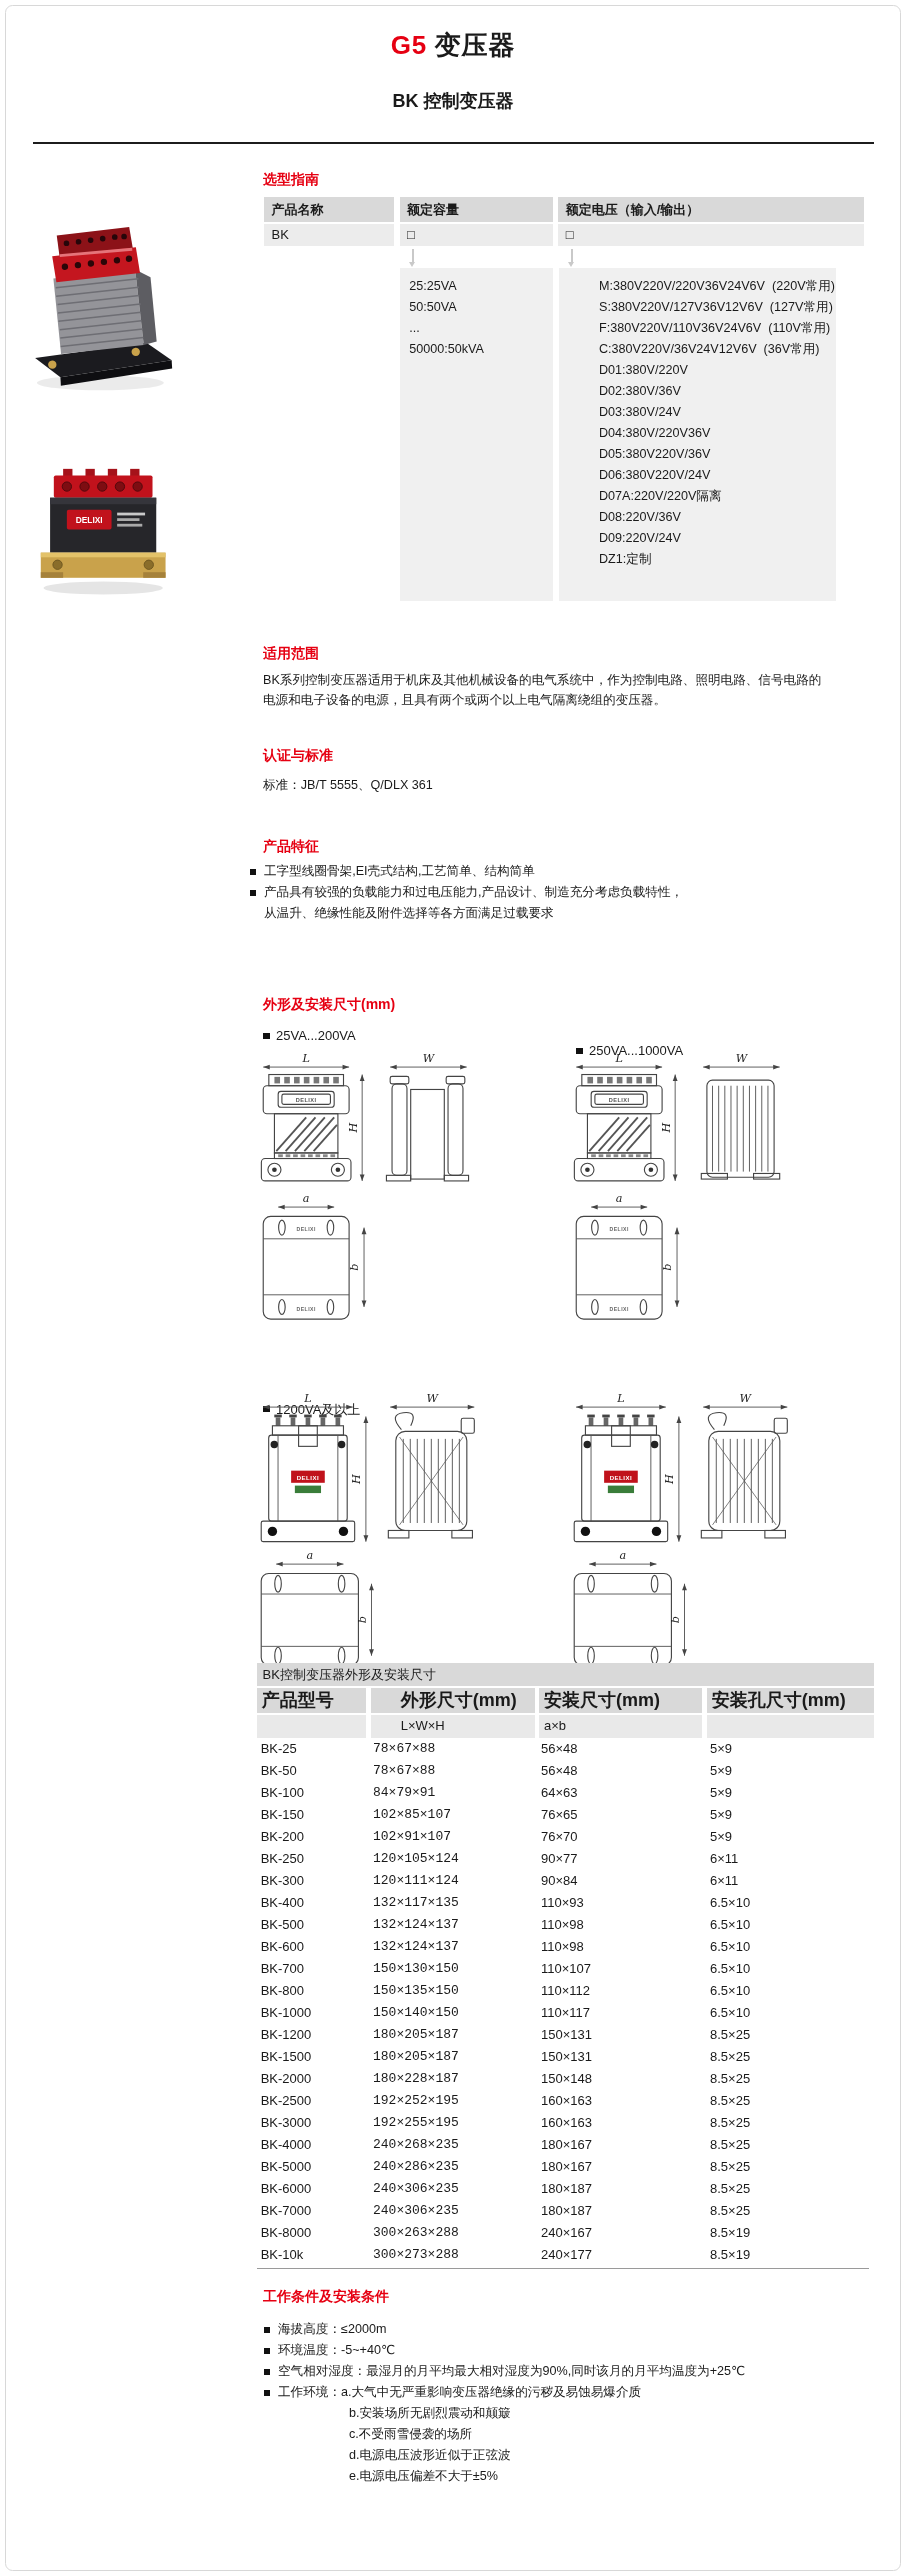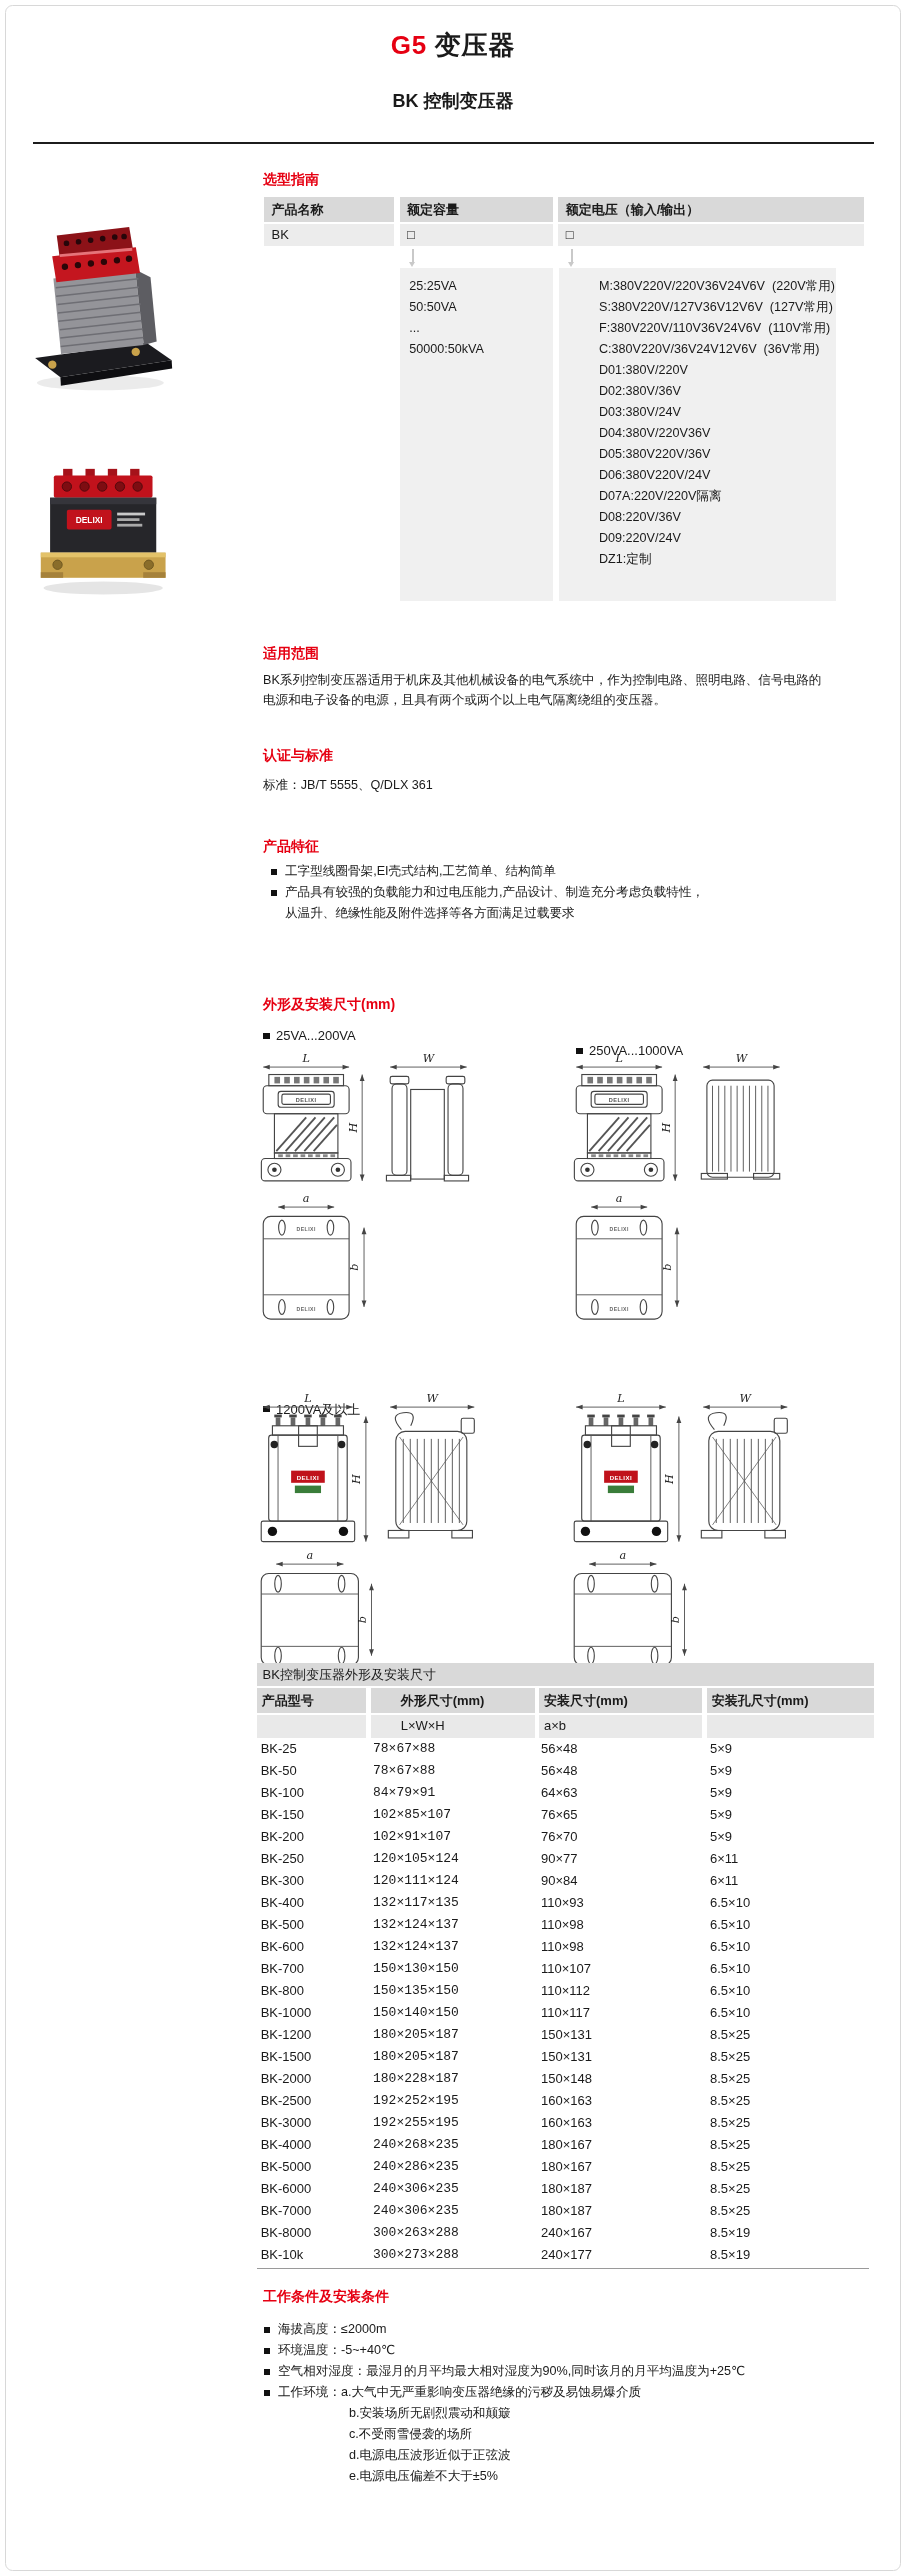--- a/index.html
+++ b/index.html
@@ -30,21 +30,21 @@
   .wc-line{position:relative;padding-left:15px;font-size:12.6px;line-height:21px;}
   .wc-line .sq{position:absolute;left:0.9px;top:7.5px;width:6.5px;height:6.5px;background:#111;}
   .wc-line.indent{padding-left:86px;}
   .grp-label{position:relative;padding-left:13px;font-size:13px;}
   .grp-label .sq{position:absolute;left:0;top:4.7px;width:6.5px;height:6.5px;background:#111;}
   
   .st-row{display:flex;gap:4.7px;}
   .st-cell{box-sizing:border-box;padding-left:4.7px;white-space:nowrap;overflow:hidden;}
   .c1{width:109px;} .c2{width:164px;padding-left:30px;} .c3{width:163px;} .c4{width:167px;}
   .st-caption{background:#d9d9d9;font-size:13px;line-height:23.4px;height:23.4px;padding-left:5.6px;}
-  .st-head .st-cell{background:#d9d9d9;font-size:13px;font-weight:bold;line-height:25px;height:25px;}
+  .st-head .st-cell{background:#d9d9d9;font-size:18px;font-weight:bold;line-height:25px;height:25px;}
   .st-sub .st-cell{background:#e9e9e9;font-size:13px;line-height:22.4px;height:22.4px;}
   .trow{position:relative;height:22px;font-size:13px;line-height:22px;}
   .trow span{position:absolute;white-space:nowrap;}
   .t1{left:3.7px;} .t2{left:116px;font-family:Liberation Mono, monospace;} .t3{left:284px;} .t4{left:453px;}
   .table-bottom{height:0.9px;background:#9a9a9a;}
 </style>
 </head>
 <body>
 
 <div id="page">
@@ -171,21 +171,21 @@
       <div class="opt-line">DZ1:定制</div>
     </div>
 
   <div class="abs red-h" style="left:263px;top:645px;">适用范围</div>
   <div class="abs body-text" style="left:263px;top:670px;width:568px;">BK系列控制变压器适用于机床及其他机械设备的电气系统中，作为控制电路、照明电路、信号电路的电源和电子设备的电源，且具有两个或两个以上电气隔离绕组的变压器。</div>
 
   <div class="abs red-h" style="left:263px;top:747px;">认证与标准</div>
   <div class="abs body-text" style="left:263px;top:775px;">标准：JB/T 5555、Q/DLX 361</div>
 
   <div class="abs red-h" style="left:263px;top:838px;">产品特征</div>
-  <div class="abs" style="left:270px;top:861px;width:617px;" id="feat-list">
+  <div class="abs" style="left:249px;top:861px;width:617px;" id="feat-list">
       <div class="b-line"><span class="sq"></span>工字型线圈骨架,EI壳式结构,工艺简单、结构简单</div>
       <div class="b-line"><span class="sq"></span>产品具有较强的负载能力和过电压能力,产品设计、制造充分考虑负载特性，</div>
       <div class="b-line cont">从温升、绝缘性能及附件选择等各方面满足过载要求</div>
     </div>
 
   <div class="abs red-h" style="left:263px;top:996px;">外形及安装尺寸(mm)</div>
   <div class="abs grp-label" style="left:263px;top:1028px;"><span class="sq"></span><span>25VA...200VA</span></div>
   <div class="abs grp-label" style="left:576px;top:1028px;"><span class="sq"></span><span>250VA...1000VA</span></div>
 
   <div class="abs" style="left:250px;top:1054px;" id="drawA"><svg width="243" height="280" viewBox="0 0 260 300" xmlns="http://www.w3.org/2000/svg">

